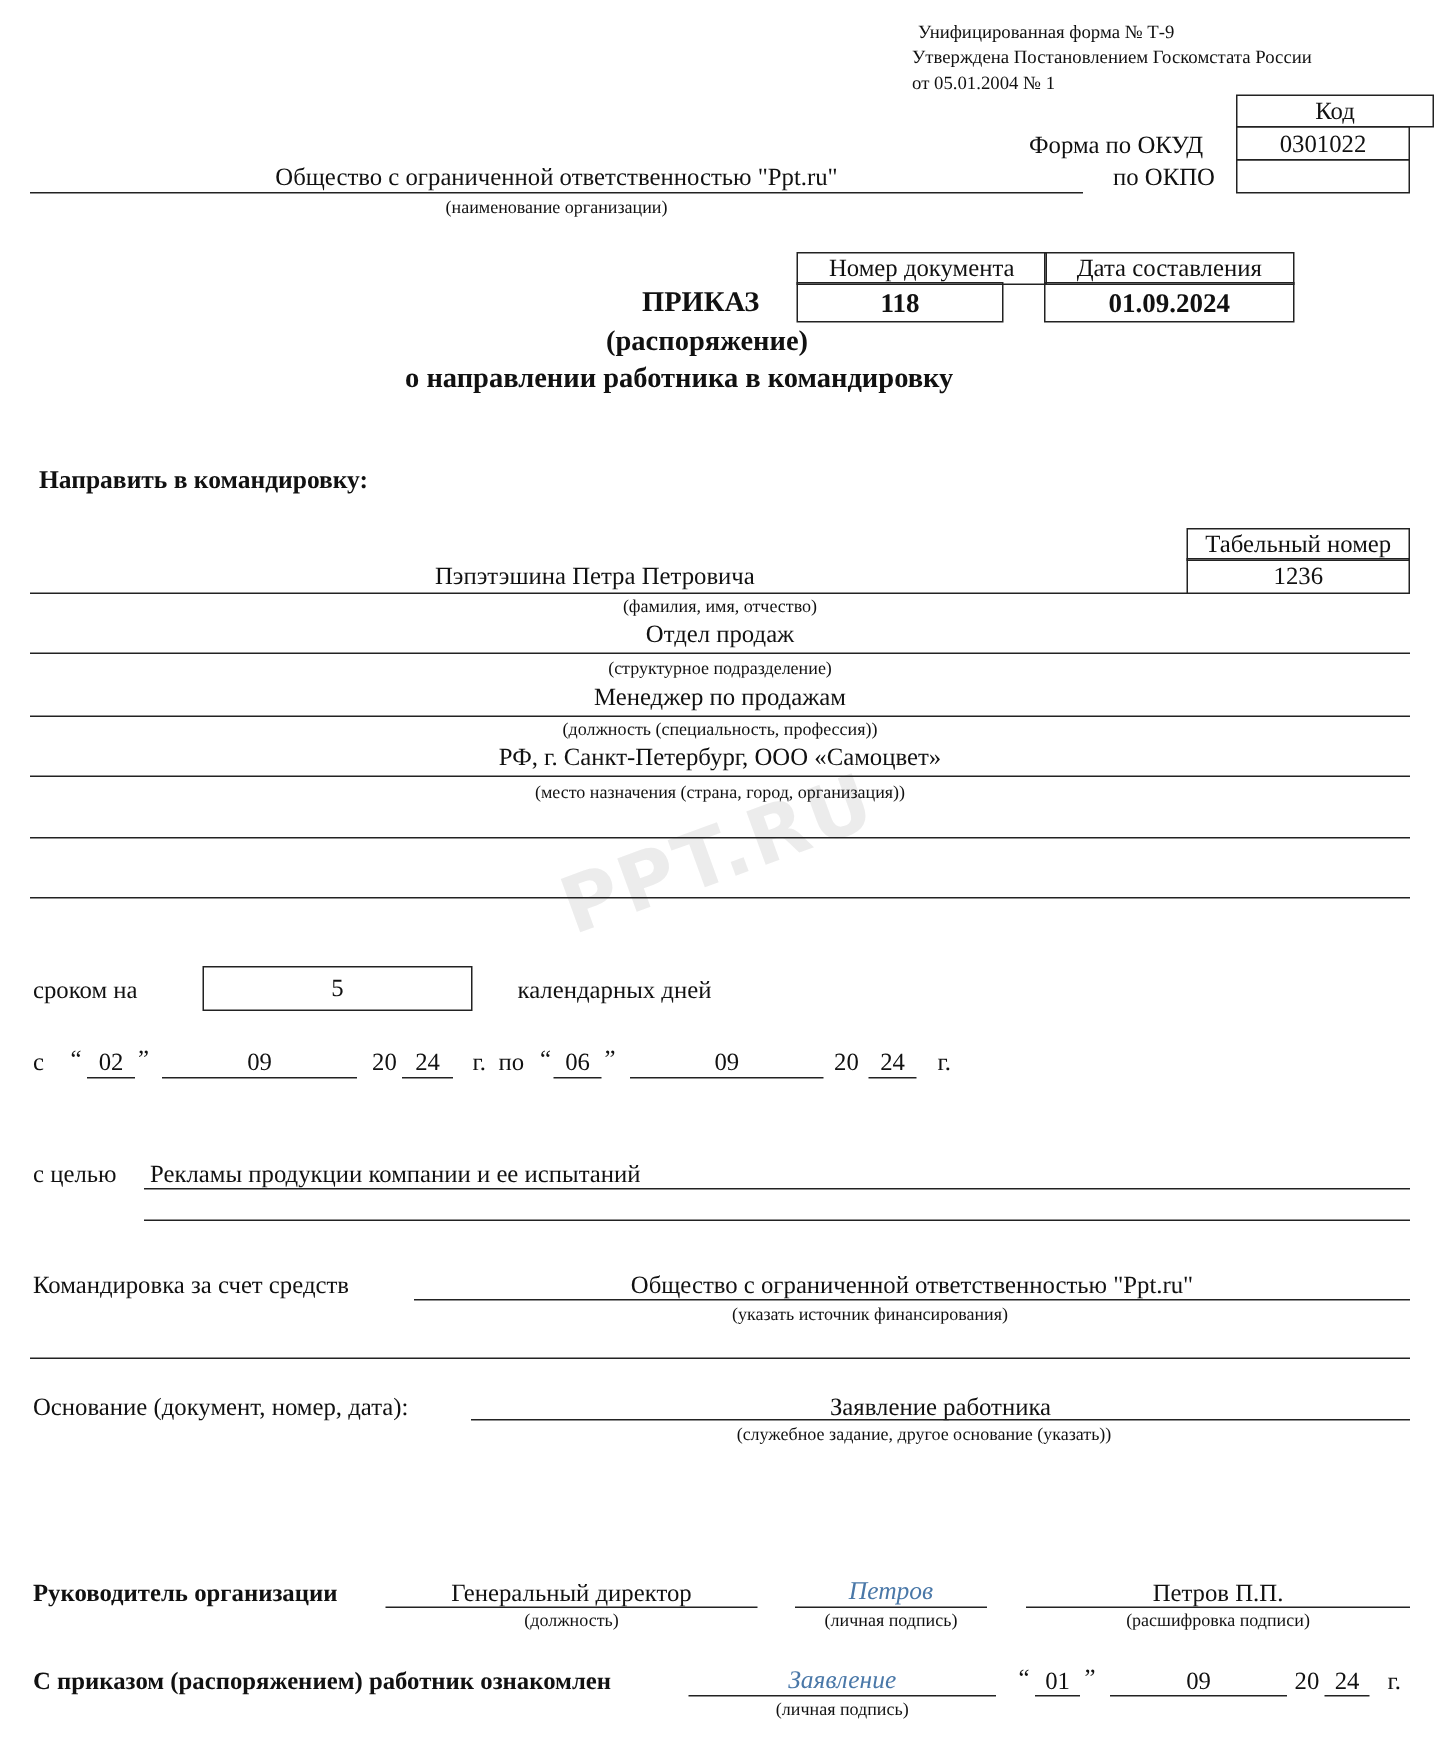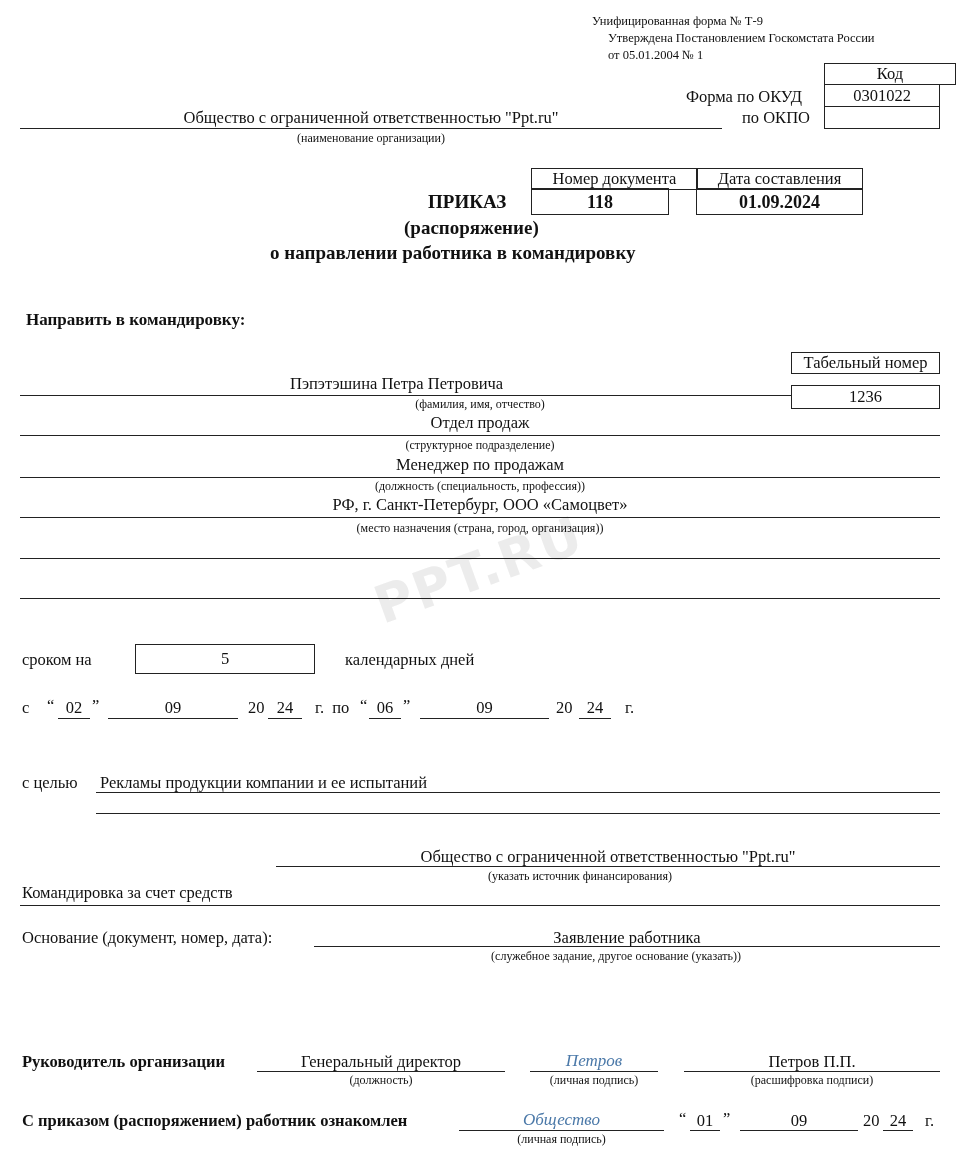--- a/index.html
+++ b/index.html
@@ -22,21 +22,21 @@
     position: absolute; left: 370px; top: 540px; font-family: "DejaVu Sans", sans-serif;
     font-weight: bold; font-size: 52px; color: rgba(200,200,200,0.35);
     transform: rotate(-20deg); letter-spacing: 2px; pointer-events: none;
   }
 </style>
 </head>
 <body>
 
 <div class="wm">PPT.RU</div>
 
-<div class="abs t12" style="left:592px;top:14px;">Унифицированная форма № Т-9</div>
+<div class="abs t12" style="left:612px;top:14px;">Унифицированная форма № Т-9</div>
 <div class="abs t12" style="left:608px;top:31px;">Утверждена Постановлением Госкомстата России</div>
 <div class="abs t12" style="left:608px;top:48px;">от 05.01.2004 № 1</div>
 
 <div class="cell t16" style="left:824px;top:63px;width:132px;height:22px;line-height:20px;">Код</div>
 <div class="abs t16" style="left:686px;top:87px;">Форма по ОКУД</div>
 <div class="cell t16" style="left:824px;top:84px;width:116px;height:23px;line-height:21px;">0301022</div>
 <div class="abs t16" style="left:742px;top:108px;">по ОКПО</div>
 <div class="cell t16" style="left:824px;top:106px;width:116px;height:23px;line-height:21px;"></div>
 
 <div class="abs t16 center" style="left:20px;top:108px;width:702px;">Общество с ограниченной ответственностью "Ppt.ru"</div>
@@ -48,21 +48,21 @@
 <div class="cell t18 bold" style="left:531px;top:188px;width:138px;height:27px;line-height:26px;">118</div>
 <div class="cell t18 bold" style="left:696px;top:188px;width:167px;height:27px;line-height:26px;">01.09.2024</div>
 
 <div class="abs t18 bold" style="left:428px;top:191px;font-size:19px;">ПРИКАЗ</div>
 <div class="abs t18 bold" style="left:404px;top:217px;font-size:19px;">(распоряжение)</div>
 <div class="abs t18 bold" style="left:270px;top:242px;font-size:19px;">о направлении работника в командировку</div>
 
 <div class="abs t16 bold" style="left:26px;top:310px;font-size:17px;">Направить в командировку:</div>
 
 <div class="cell t16" style="left:791px;top:352px;width:149px;height:22px;line-height:20px;">Табельный номер</div>
-<div class="cell t16" style="left:791px;top:385px;width:149px;height:24px;line-height:22px;">1236</div>
+<div class="cell t16" style="left:791px;top:372px;width:149px;height:24px;line-height:22px;">1236</div>
 
 <div class="abs t16" style="left:290px;top:374px;">Пэпэтэшина Петра Петровича</div>
 <div class="line" style="left:20px;top:395px;width:772px;"></div>
 <div class="abs cap" style="left:20px;top:397px;width:920px;">(фамилия, имя, отчество)</div>
 
 <div class="abs t16 center" style="left:20px;top:413px;width:920px;">Отдел продаж</div>
 <div class="line" style="left:20px;top:435px;width:920px;"></div>
 <div class="abs cap" style="left:20px;top:438px;width:920px;">(структурное подразделение)</div>
 
 <div class="abs t16 center" style="left:20px;top:455px;width:920px;">Менеджер по продажам</div>
@@ -100,21 +100,21 @@
 <div class="abs t16" style="left:556px;top:698px;">20</div>
 <div class="abs t16 center" style="left:579px;top:698px;width:32px;">24</div>
 <div class="line" style="left:579px;top:718px;width:32px;"></div>
 <div class="abs t16" style="left:625px;top:698px;">г.</div>
 
 <div class="abs t16" style="left:22px;top:773px;">с целью</div>
 <div class="abs t16" style="left:100px;top:773px;">Рекламы продукции компании и ее испытаний</div>
 <div class="line" style="left:96px;top:792px;width:844px;"></div>
 <div class="line" style="left:96px;top:813px;width:844px;"></div>
 
-<div class="abs t16" style="left:22px;top:847px;margin-top:36px;">Командировка за счет средств</div>
+<div class="abs t16" style="left:22px;top:847px;">Командировка за счет средств</div>
 <div class="abs t16 center" style="left:276px;top:847px;width:664px;">Общество с ограниченной ответственностью "Ppt.ru"</div>
 <div class="line" style="left:276px;top:866px;width:664px;"></div>
 <div class="abs cap" style="left:276px;top:869px;width:608px;">(указать источник финансирования)</div>
 
 <div class="line" style="left:20px;top:905px;width:920px;"></div>
 
 <div class="abs t16" style="left:22px;top:928px;">Основание (документ, номер, дата):</div>
 <div class="abs t16 center" style="left:314px;top:928px;width:626px;">Заявление работника</div>
 <div class="line" style="left:314px;top:946px;width:626px;"></div>
 <div class="abs cap" style="left:314px;top:949px;width:604px;">(служебное задание, другое основание (указать))</div>
@@ -126,21 +126,21 @@
 
 <div class="abs center sign" style="left: 530px; top: 1051px; width: 128px; color: rgb(74, 120, 168);">Петров</div>
 <div class="line" style="left:530px;top:1071px;width:128px;"></div>
 <div class="abs cap" style="left:530px;top:1073px;width:128px;">(личная подпись)</div>
 
 <div class="abs t16 center" style="left:684px;top:1052px;width:256px;">Петров П.П.</div>
 <div class="line" style="left:684px;top:1071px;width:256px;"></div>
 <div class="abs cap" style="left:684px;top:1073px;width:256px;">(расшифровка подписи)</div>
 
 <div class="abs t16 bold" style="left:22px;top:1111px;">С приказом (распоряжением) работник ознакомлен</div>
-<div class="abs center sign" style="left: 459px; top: 1110px; width: 205px; color: rgb(74, 120, 168);">Общество</div>
+<div class="abs center sign" style="left: 459px; top: 1110px; width: 205px; color: rgb(74, 120, 168);">Заявление</div>
 <div class="line" style="left:459px;top:1130px;width:205px;"></div>
 <div class="abs cap" style="left:459px;top:1132px;width:205px;">(личная подпись)</div>
 
 <div class="abs t16" style="left:679px;top:1109px;">“</div>
 <div class="abs t16 center" style="left:690px;top:1111px;width:30px;">01</div>
 <div class="line" style="left:690px;top:1130px;width:30px;"></div>
 <div class="abs t16" style="left:723px;top:1109px;">”</div>
 <div class="abs t16 center" style="left:740px;top:1111px;width:118px;">09</div>
 <div class="line" style="left:740px;top:1130px;width:118px;"></div>
 <div class="abs t16" style="left:863px;top:1111px;">20</div>

